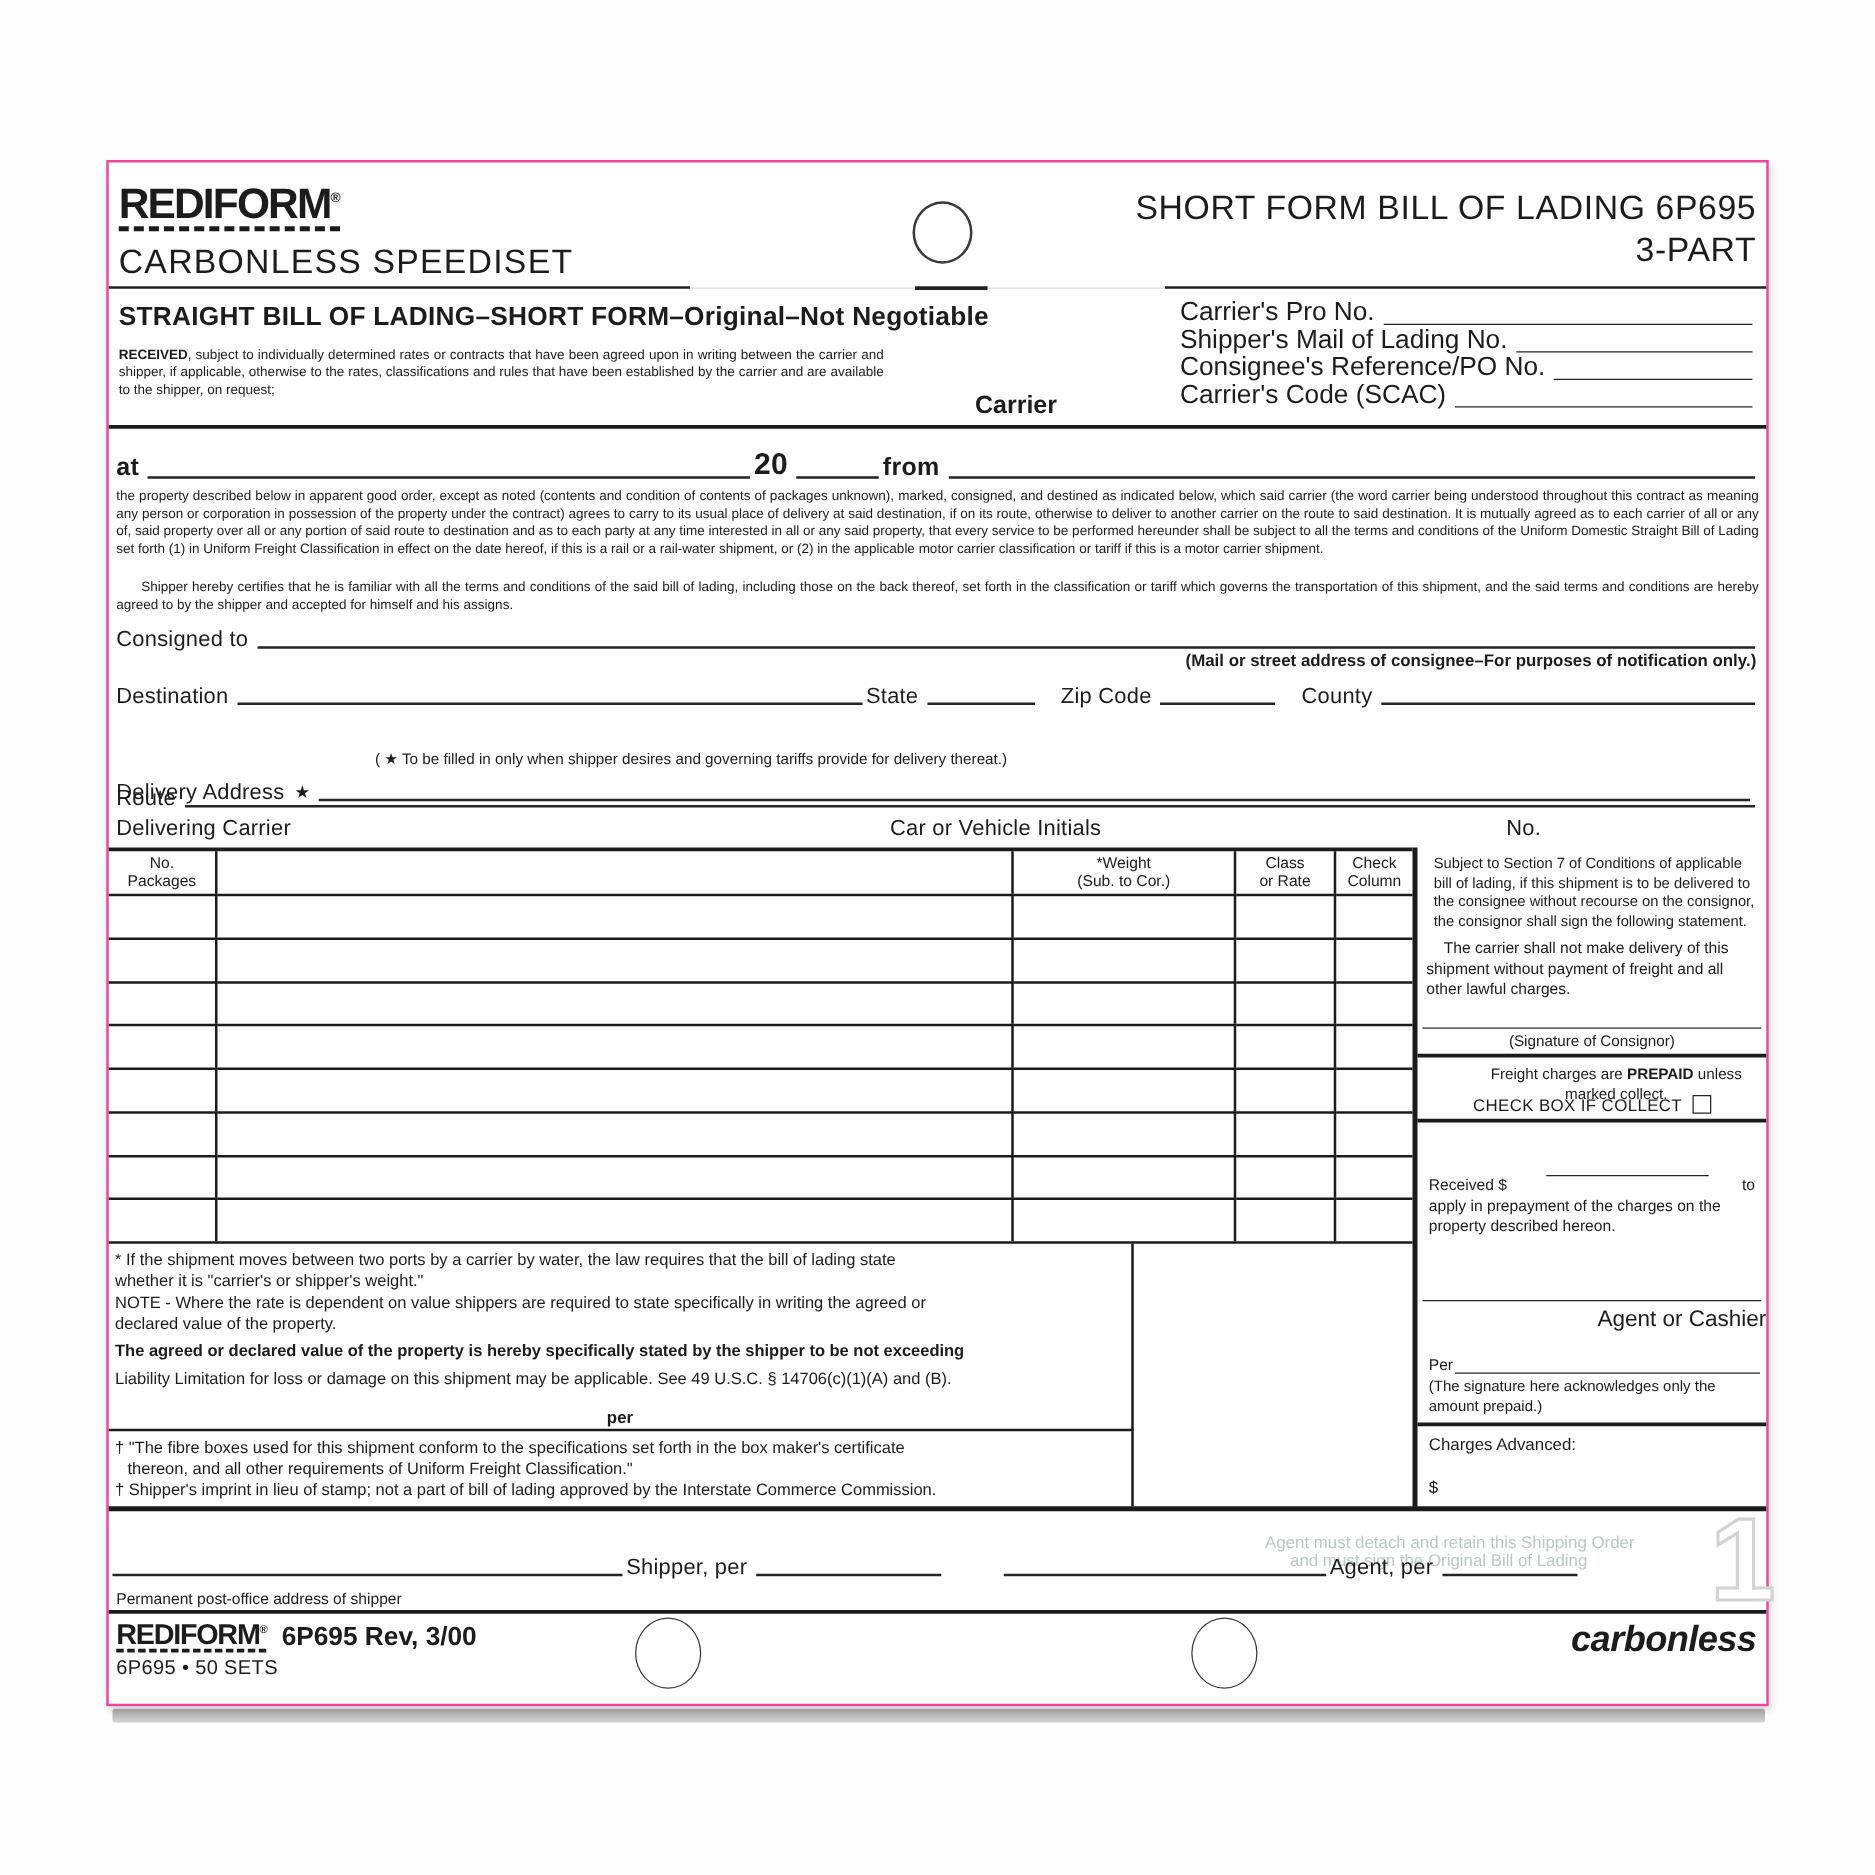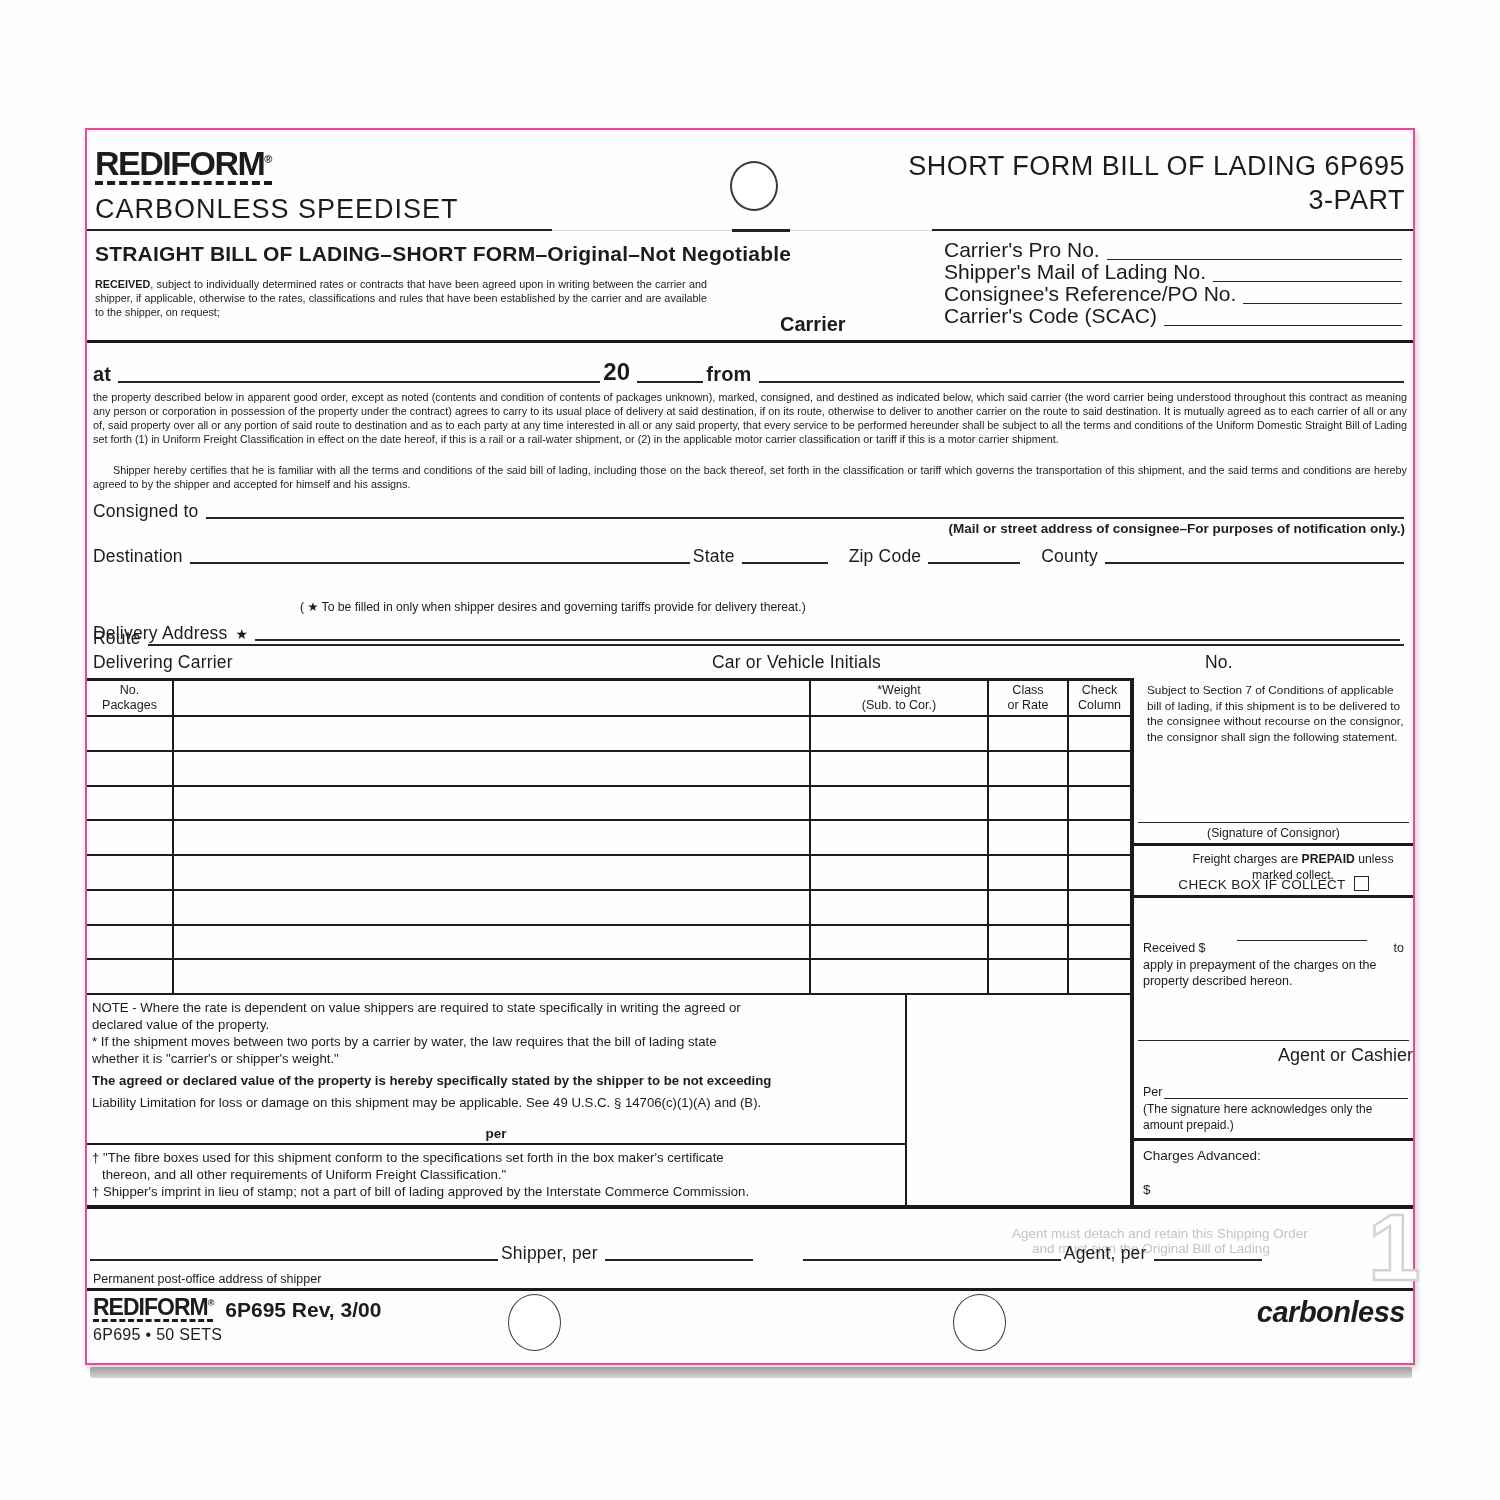--- a/index.html
+++ b/index.html
@@ -221,20 +221,21 @@
             <div class="tc c1"></div>
             <div class="tc c2"></div>
             <div class="tc c3"></div>
             <div class="tc c4"></div>
             <div class="tc c5"></div>
           </div>
       </div>
 
       <div class="panel">
         <div class="sec" style="top:5px;left:13px;right:5px;font-size:11.8px;">Subject to Section 7 of Conditions of applicable bill of lading, if this shipment is to be delivered to the consignee without recourse on the consignor,  the consignor shall sign the following statement.</div>
+        <div class="sec" style="top:72px;left:7px;right:5px;text-indent:14px;">The carrier shall not make delivery of this shipment without payment of freight and all other lawful charges.</div>
         <div class="pline" style="top:144px;"></div>
         <div class="sec" style="top:147px;text-align:center;font-size:12.2px;">(Signature of Consignor)</div>
         <div class="pthick" style="top:165px;"></div>
         <div class="sec" style="top:173px;text-align:center;font-size:12.2px;margin-left:39px;">
           <span>Freight charges are </span><b>PREPAID</b><span> unless marked collect.</span>
         </div>
         <div class="sec" style="top:198px;text-align:center;font-size:13.5px;letter-spacing:.3px;">
           <span>CHECK BOX IF COLLECT</span><span class="cbox"></span>
         </div>
         <div class="pthick" style="top:217px;"></div>
@@ -254,26 +255,26 @@
         </div>
         <div class="sec" style="top:424px;left:9px;right:9px;font-size:12px;">(The signature here acknowledges only the amount prepaid.)</div>
         <div class="pthick" style="top:460px;"></div>
         <div class="sec" style="top:469px;left:9px;font-size:13.5px;">Charges Advanced:</div>
         <div class="sec" style="top:503px;left:9px;font-size:13.5px;">$</div>
       </div>
 
       <div class="notes-box">
         <div style="padding:5px 10px 0 5px;">
           <div>
+            <div>* If the shipment moves between two ports by a carrier by water, the law requires that the bill of lading state</div>
+              <div>whether it is "carrier's  or shipper's weight."</div>
+          </div>
+          <div>
             <div>NOTE - Where the rate is dependent on value shippers are required to state specifically in writing the agreed or</div>
               <div>declared value of the property.</div>
-          </div>
-          <div>
-            <div>* If the shipment moves between two ports by a carrier by water, the law requires that the bill of lading state</div>
-              <div>whether it is "carrier's  or shipper's weight."</div>
           </div>
           <div style="font-weight:bold;margin-top:5px;">The agreed or declared value of the property is hereby specifically stated by the shipper to be not exceeding</div>
           <div style="margin-top:6px;">Liability Limitation for loss or damage on this shipment may be applicable.  See 49 U.S.C. § 14706(c)(1)(A) and (B).</div>
         </div>
         <div style="position:absolute;bottom:1px;left:0;right:0;text-align:center;font-weight:bold;font-size:13.5px;">per</div>
       </div>
 
       <div class="fibre-box">
         <div style="padding:4px 10px 0 5px;">
           <div>† "The fibre boxes used for this shipment conform to the specifications set forth in the box maker's certificate</div>

